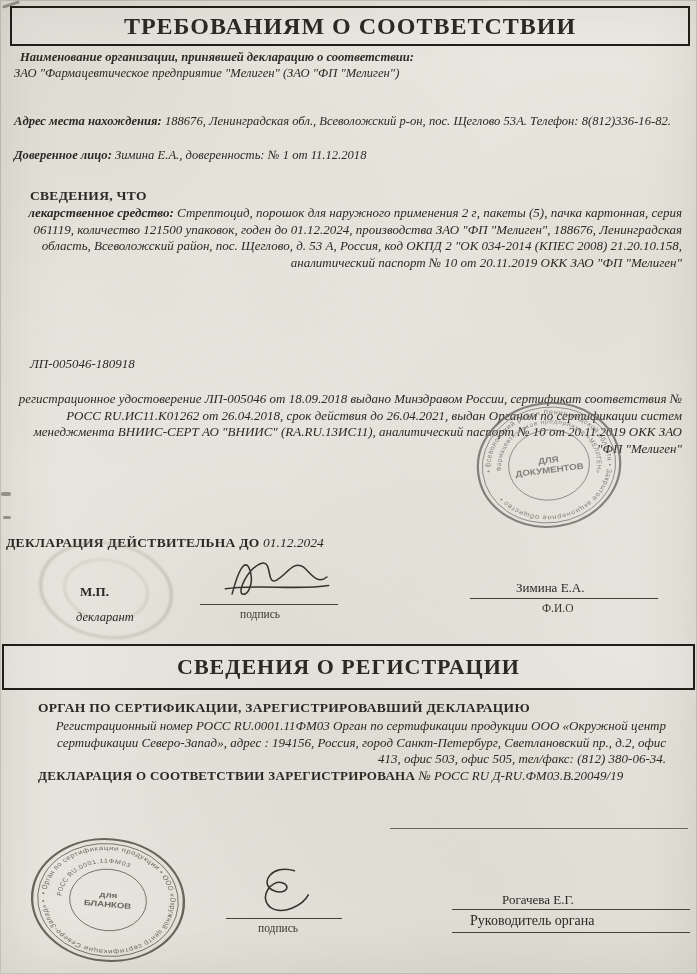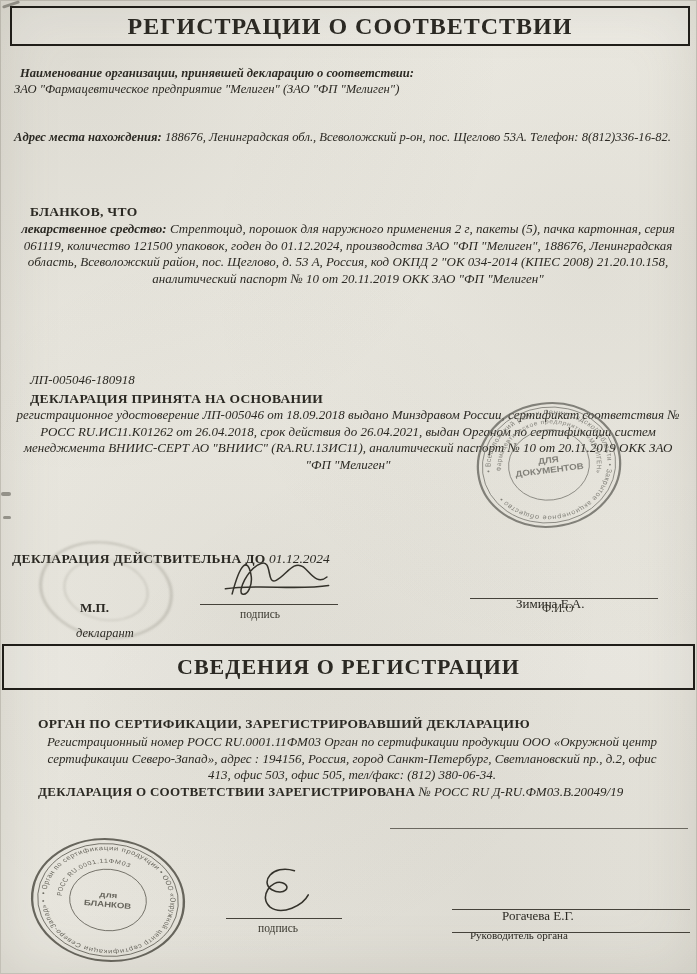--- a/index.html
+++ b/index.html
@@ -3,32 +3,32 @@
 <meta charset="utf-8">
 <style>
   html,body{margin:0;padding:0;background:#d8d5cc;}
   .page{
     position:relative; width:697px; height:974px; margin:0 auto;
     background:linear-gradient(180deg,#edebe3 0%,#eae8e0 55%,#e7e5dd 100%);
     font-family:"Liberation Serif","DejaVu Serif",serif;
     color:#2b2923; overflow:hidden;
     box-shadow:inset 0 0 0 1px #c3c0b6, inset 0 0 60px rgba(110,104,88,.18);
   }
-  .abs{position:absolute;margin-top:16px;}
+  .abs{position:absolute;}
   .title-box{
     position:absolute; border:2.5px solid #201e19; display:flex;
     align-items:center; justify-content:center; text-align:center;
     font-weight:bold; letter-spacing:1px; background:rgba(255,255,255,.12);
   }
   .t1{font-size:24px;}
   .t2{font-size:22px;}
   .lbl{font-weight:bold; font-style:italic;}
   .val{font-style:italic;}
   .heading{font-weight:bold; font-size:13.5px; letter-spacing:.3px;}
-  .para{font-size:13px; line-height:1.27; font-style:italic; text-align:center;}
+  .para{font-size:13px; line-height:1.27; font-style:italic; text-align:right;}
   .line-item{font-size:12.6px; line-height:1.26;}
   .sigline{position:absolute; height:0; border-bottom:1.5px solid #45423a;}
   .sublabel{position:absolute; font-size:11.5px; color:#3a382f;}
   .stamp{position:absolute; pointer-events:none;}
   .stamp .ring{fill:none; stroke:currentColor;}
   .stamp .ringtext{fill:currentColor; letter-spacing:.8px; font-family:"Liberation Sans",sans-serif;}
   .stamp .centertext{fill:currentColor; font-weight:bold; font-family:"Liberation Sans",sans-serif;}
   .stamp.company{color:#6c6b64; opacity:.82; transform:rotate(-7deg);}
   .stamp.orgstamp{color:#56544b; opacity:.88; transform:rotate(5deg);}
   .stamp.faint{color:#858276; opacity:.34; filter:blur(1.1px); transform:rotate(10deg);}
@@ -47,48 +47,51 @@
 <body>
 
 <div class="page">
   <div class="noise"></div>
 
   <div class="artifact" style="left:2px;top:3px;width:18px;height:3px;transform:rotate(-18deg);"></div>
   <div class="artifact" style="left:1px;top:492px;width:10px;height:4px;"></div>
   <div class="artifact" style="left:3px;top:516px;width:8px;height:3px;"></div>
 
   <div class="title-box t1" style="left:10px;top:6px;width:676px;height:36px;">
-    <span>РЕГИСТРАЦИИ О СООТВЕТСТВИИ</span>
+    <span>ТРЕБОВАНИЯМ О СООТВЕТСТВИИ</span>
   </div>
 
   <div class="abs line-item" style="left:20px;top:50px;width:660px;">
     <span class="lbl">Наименование организации, принявшей декларацию о соответствии:</span>
   </div>
   <div class="abs line-item" style="left:14px;top:66px;width:668px;">
     <span class="val">ЗАО "Фармацевтическое предприятие "Мелиген" (ЗАО "ФП "Мелиген")</span>
   </div>
   <div class="abs line-item" style="left:14px;top:114px;width:668px;">
     <span class="lbl">Адрес места нахождения:</span>
     <span class="val">188676, Ленинградская обл., Всеволожский р-он, пос. Щеглово 53А. Телефон: 8(812)336-16-82.</span>
   </div>
+  <div class="abs line-item" style="left:14px;top:148px;width:668px;">
+    <span class="lbl">Доверенное лицо:</span>
+    <span class="val">Зимина Е.А., доверенность: № 1 от 11.12.2018</span>
+  </div>
 
-  <div class="abs heading" style="left:30px;top:188px;">БЛАНКОВ, ЧТО</div>
+  <div class="abs heading" style="left:30px;top:188px;">СВЕДЕНИЯ, ЧТО</div>
   <div class="abs para" style="left:14px;top:205px;width:668px;">
     <span class="lbl">лекарственное средство:</span>
     <span class="val">Стрептоцид, порошок для наружного применения 2 г, пакеты (5), пачка картонная, серия 061119, количество 121500 упаковок, годен до 01.12.2024, производства ЗАО "ФП "Мелиген", 188676, Ленинградская область, Всеволожский район, пос. Щеглово, д. 53 А, Россия, код ОКПД 2 "ОК 034-2014 (КПЕС 2008) 21.20.10.158, аналитический паспорт № 10 от 20.11.2019 ОКК ЗАО "ФП "Мелиген"</span>
   </div>
 
   <div class="abs val" style="left:30px;top:356px;font-size:13px;">ЛП-005046-180918</div>
 
-  <div class="abs heading" style="left:30px;top:375px;">ДЕКЛАРАЦИЯ ПРИНЯТА НА ОСНОВАНИИ</div>
   <div class="abs para" style="left:14px;top:391px;width:668px;">
     <span class="val">регистрационное удостоверение ЛП-005046 от 18.09.2018 выдано Минздравом России, сертификат соответствия № РОСС RU.ИС11.К01262 от 26.04.2018, срок действия до 26.04.2021, выдан Органом по сертификации систем менеджмента ВНИИС-СЕРТ АО "ВНИИС" (RA.RU.13ИС11), аналитический паспорт № 10 от 20.11.2019 ОКК ЗАО "ФП "Мелиген"</span>
   </div>
 
-  <div class="abs" style="left:12px;top:535px;font-size:13.5px;text-align:right;">
+  <div class="abs" style="left:6px;top:535px;font-size:13.5px;text-align:right;">
     <span class="heading">ДЕКЛАРАЦИЯ ДЕЙСТВИТЕЛЬНА ДО</span>
     <span class="val">01.12.2024</span>
   </div>
 
   <svg class="stamp company" style="left:474px;top:400px;width:150px;height:130px;" viewBox="0 0 200 200" preserveAspectRatio="none">
     <defs>
       <path id="c-outer" d="M100,100 m-78,0 a78,78 0 1,1 156,0 a78,78 0 1,1 -156,0"></path>
       <path id="c-inner" d="M100,100 m-64,0 a64,64 0 1,1 128,0 a64,64 0 1,1 -128,0"></path>
     </defs>
     <circle class="ring" cx="100" cy="100" r="95" stroke-width="3"></circle>
@@ -150,15 +153,15 @@
   </svg>
 
   <svg class="sig" style="left:248px;top:862px;width:72px;height:52px;" viewBox="0 0 80 60">
     <path d="M52,10 C26,2 12,24 26,32 C40,40 50,28 38,24 C26,20 10,40 24,52 C38,62 62,50 68,38"></path>
   </svg>
   <div class="sigline" style="left:226px;top:918px;width:116px;"></div>
   <div class="sublabel" style="left:258px;top:922px;">подпись</div>
 
   <div class="abs" style="left:502px;top:892px;font-size:13px;">Рогачева Е.Г.</div>
   <div class="sigline" style="left:452px;top:909px;width:238px;"></div>
-  <div class="abs" style="left:470px;top:913px;font-size:11px;">Руководитель органа</div>
+  <div class="abs" style="left:470px;top:913px;font-size:14px;">Руководитель органа</div>
   <div class="sigline" style="left:452px;top:932px;width:238px;"></div>
 </div>
 
 </body></html>

